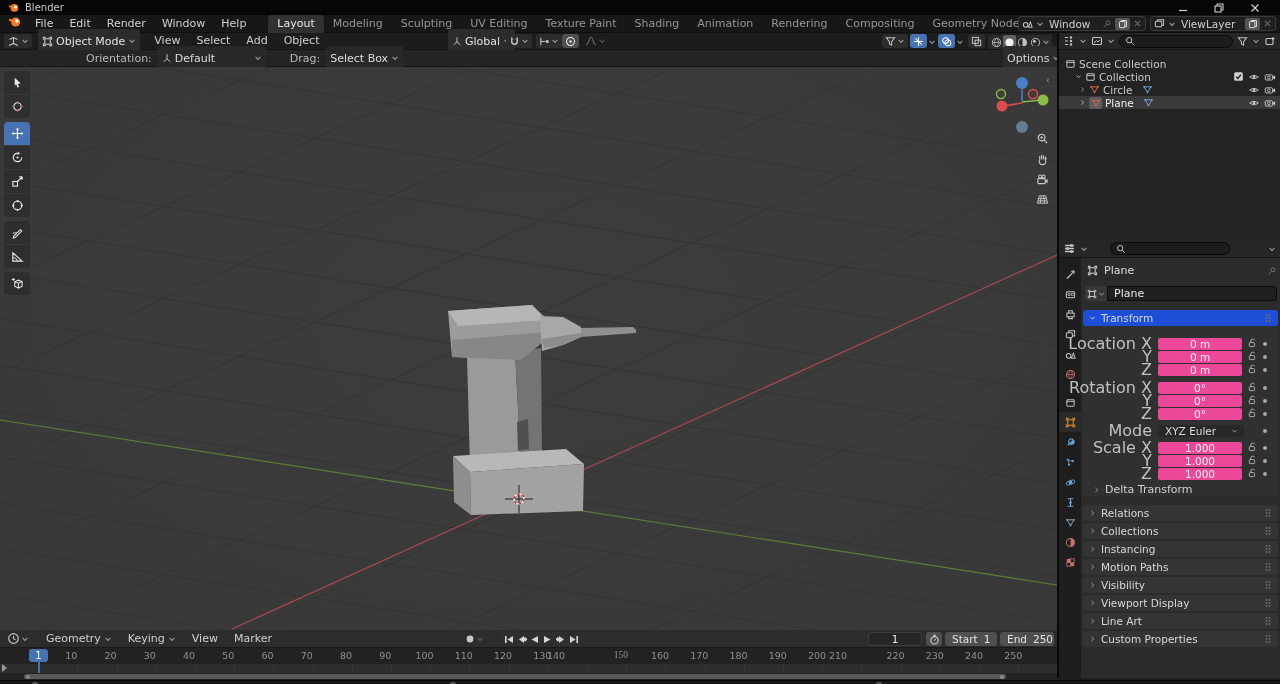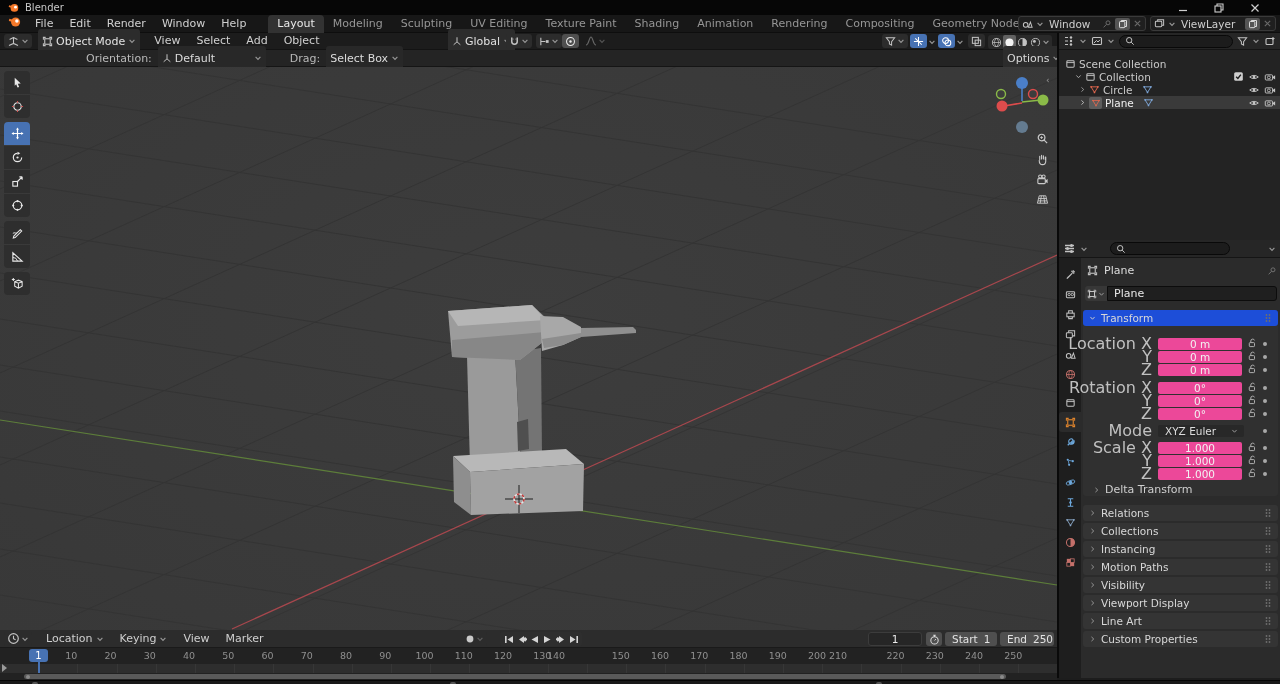--- a/index.html
+++ b/index.html
@@ -993,21 +993,21 @@
 <div class="abs" id="tl-h">
   <span class="hbtn" style="margin-left:4px">
     <svg class="ic" viewBox="0 0 13 13">
         <use href="#i-clock"></use>
       </svg>
     <svg class="caret">
         <use href="#i-caret"></use>
       </svg>
   </span>
   <span class="mi" style="margin-left:6px;display:flex;align-items:center;gap:3px">
-      <span>Location</span>
+      <span>Geometry</span>
       <svg class="caret">
         <use href="#i-caret"></use>
       </svg>
     </span>
   <span class="mi" style="display:flex;align-items:center;gap:3px">
       <span>Keying</span>
       <svg class="caret">
         <use href="#i-caret"></use>
       </svg>
     </span>
@@ -1084,21 +1084,21 @@
     <span class="tick" style="left: 228.325px;">50</span>
     <span class="tick" style="left: 267.575px;">60</span>
     <span class="tick" style="left: 306.825px;">70</span>
     <span class="tick" style="left: 346.075px;">80</span>
     <span class="tick" style="left: 385.325px;">90</span>
     <span class="tick" style="left: 424.575px;">100</span>
     <span class="tick" style="left: 463.825px; text-align: right;">110</span>
     <span class="tick" style="left: 503.075px;">120</span>
     <span class="tick" style="left: 542.325px;">130</span>
     <span class="tick" style="left: 556px;">140</span>
-    <span class="tick" style="left: 620.825px;">150</span>
+    <span class="tick" style="left: 620.825px; font-family: Liberation Serif, serif;">150</span>
     <span class="tick" style="left: 660.075px;">160</span>
     <span class="tick" style="left: 699.325px;">170</span>
     <span class="tick" style="left: 738.575px;">180</span>
     <span class="tick" style="left: 777.825px;">190</span>
     <span class="tick" style="left: 817.075px;">200</span>
     <span class="tick" style="left: 838px;">210</span>
     <span class="tick" style="left: 895.575px;">220</span>
     <span class="tick" style="left: 934.825px;">230</span>
     <span class="tick" style="left: 974.075px;">240</span>
     <span class="tick" style="left: 1013.32px;">250</span>

